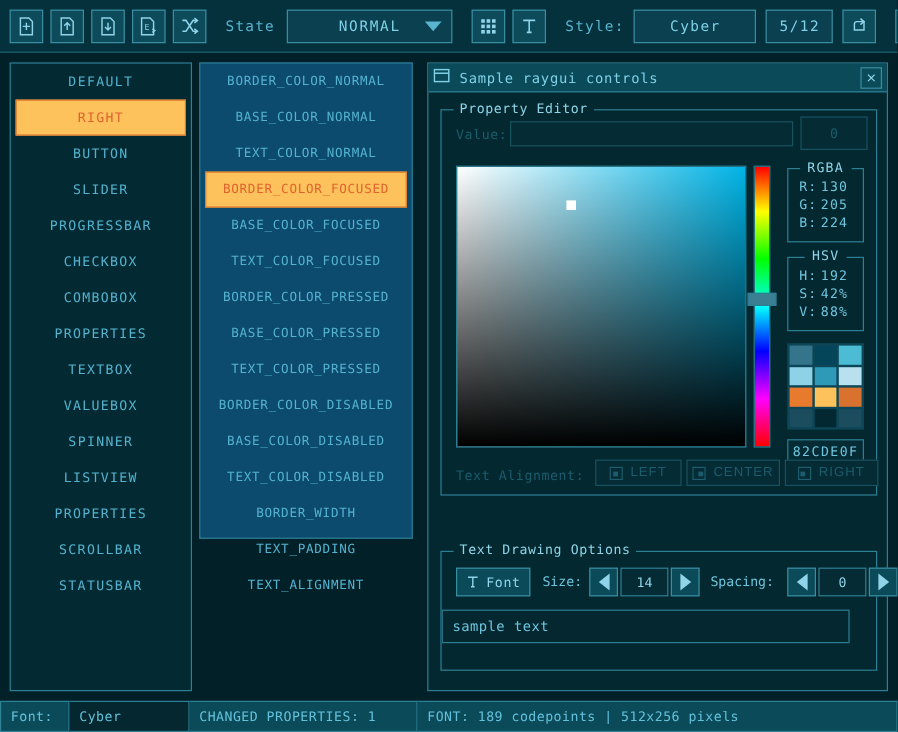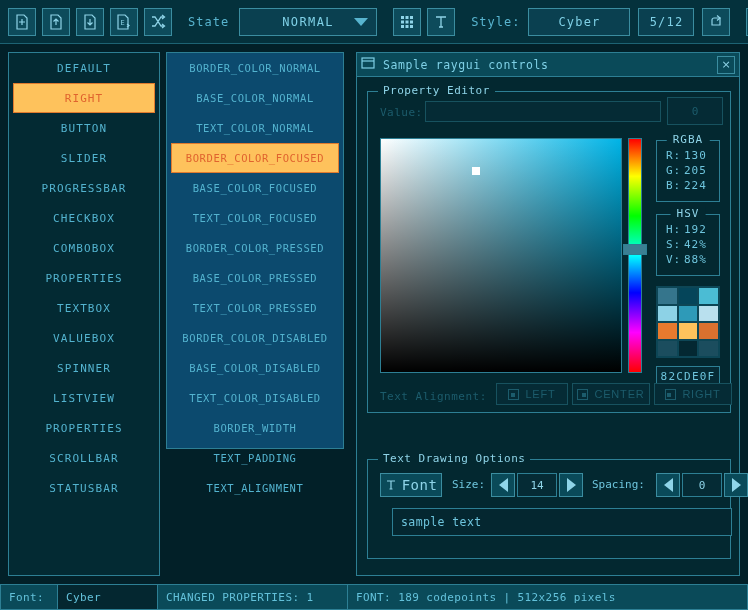--- a/index.html
+++ b/index.html
@@ -146,21 +146,21 @@
     display:flex; align-items:center; justify-content:center; gap:6px;
     color:#1c5c6c; font-size:11px; letter-spacing:.8px;
     font-family:Liberation Sans, sans-serif; cursor:pointer;
   }
   .align-gl { width:11px;height:11px;border:1px solid #1c5c6c; position:relative; }
   .align-gl i { position:absolute; width:4px;height:4px;background:#1c5c6c; top:3px; }
 
   .tdo-btn {
     background:#0a4a59; border:1px solid #3b8da0; color:#8fd4e8;
     display:flex;align-items:center;justify-content:center; cursor:pointer;
-    font-size:14px; font-family:"DejaVu Sans Mono", monospace; letter-spacing:.5px;
+    font-size:11px; font-family:"DejaVu Sans Mono", monospace; letter-spacing:.5px;
   }
   .tdo-field {
     background:#052b35; border:1px solid #2d7f94; color:#8fd4e8;
     display:flex;align-items:center;justify-content:center;
     font-size:11px; font-family:"DejaVu Sans Mono", monospace;
   }
   .arr-l { width:0;height:0;border-top:7px solid transparent;border-bottom:7px solid transparent;border-right:9px solid #8fd4e8; }
   .arr-r { width:0;height:0;border-top:7px solid transparent;border-bottom:7px solid transparent;border-left:9px solid #8fd4e8; }
   #sample-textbox {
     position:absolute; background:#042730; border:1px solid #2d7f94;
@@ -438,21 +438,21 @@
 
     <span class="txt" style="position:absolute; left:224px; top:18px; font-size:11px; font-family:'DejaVu Sans Mono', monospace;">Spacing:</span>
     <div class="tdo-btn" style="position:absolute; left:288px; top:13px; width:24px; height:24px;">
       <span class="arr-l"></span>
     </div>
     <div class="tdo-field" style="position:absolute; left:314px; top:13px; width:40px; height:24px;">0</div>
     <div class="tdo-btn" style="position:absolute; left:356px; top:13px; width:24px; height:24px;">
       <span class="arr-r"></span>
     </div>
 
-    <div id="sample-textbox" style="left:24px; top:48px; width:340px; height:28px;">sample text</div>
+    <div id="sample-textbox" style="left:0; top:48px; width:340px; height:28px;">sample text</div>
   </div>
 </div>
 
 <div id="statusbar">
   <div class="sb-cell" style="width:58px;">Font:</div>
   <div class="sb-cell" id="sb-name-value" style="width:100px;">Cyber</div>
   <div class="sb-cell" style="width:190px;">CHANGED PROPERTIES: 1</div>
   <div class="sb-cell" style="flex:1;">FONT: 189 codepoints | 512x256 pixels</div>
 </div>
 

